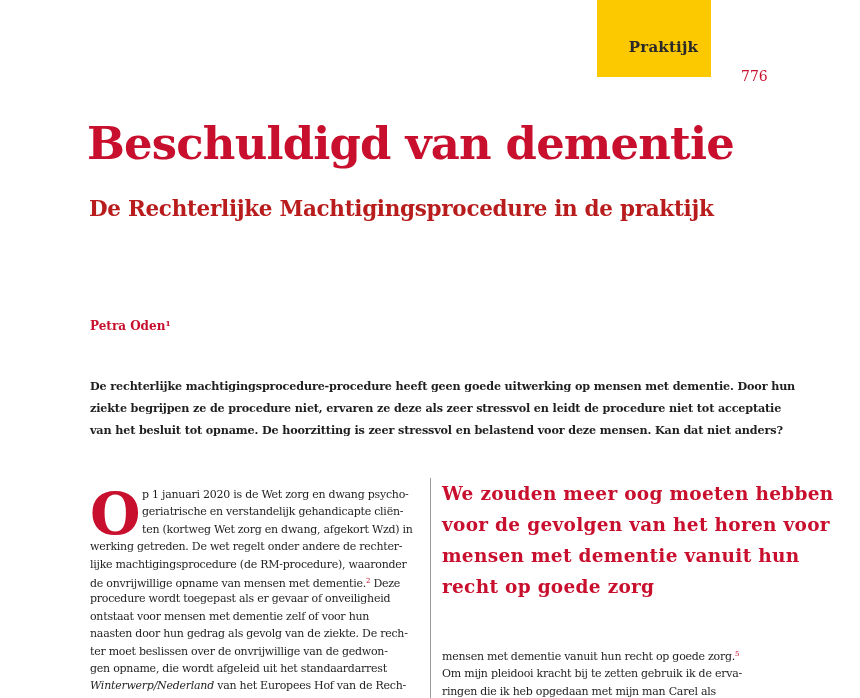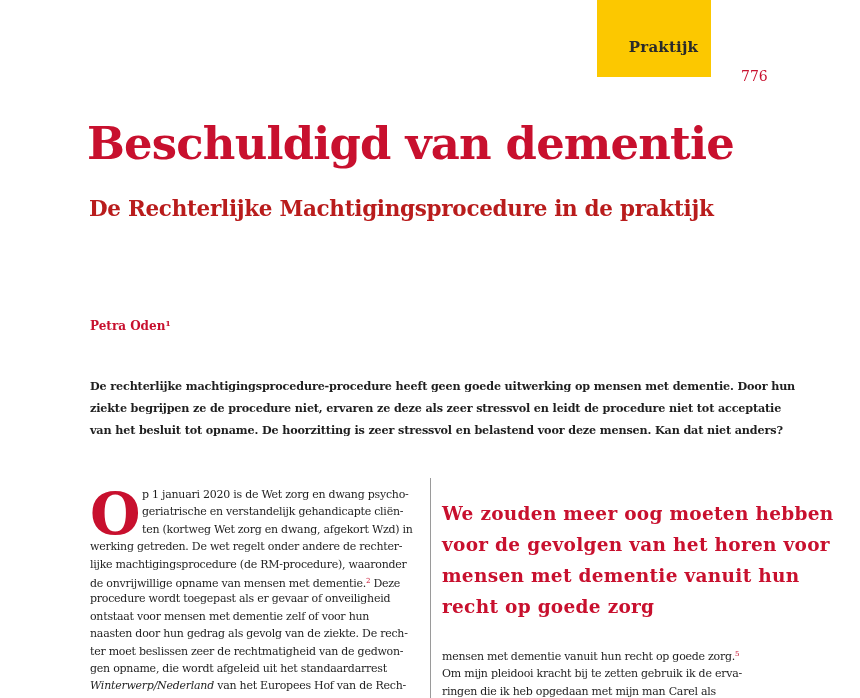--- a/index.html
+++ b/index.html
@@ -72,21 +72,21 @@
     }
     .fn { color: #c8102e; font-size: 7px; vertical-align: 4px; }
     em { font-style: italic; }
 
     .rule {
       position: absolute; left: 430px; top: 478px; width: 1px; height: 220px;
       background: #9a9a9a;
     }
 
     .pullquote {
-      position: absolute; left: 442px; top: 498px; width: 400px;
+      position: absolute; left: 442px; top: 478px; width: 400px;
       font-family: "DejaVu Serif", serif; font-weight: bold;
       font-size: 18.5px; line-height: 31px; color: #c8102e;
       letter-spacing: 0.3px;
     }
     .pullquote div { white-space: nowrap; }
 
     .col-right {
       position: absolute; left: 442px; top: 646px; width: 340px;
       font-family: "DejaVu Serif", serif;
       font-size: 11px; line-height: 17.4px; color: #1f1f1f;
@@ -121,21 +121,21 @@
     <span class="dropcap">O</span>
     <div class="line indent">p 1 januari 2020 is de Wet zorg en dwang psycho-</div>
     <div class="line indent">geriatrische en verstandelijk gehandicapte cliën-</div>
     <div class="line indent">ten (kortweg Wet zorg en dwang, afgekort Wzd) in</div>
     <div class="line">werking getreden. De wet regelt onder andere de rechter-</div>
     <div class="line">lijke machtigingsprocedure (de RM-procedure), waaronder</div>
     <div class="line"><span>de onvrijwillige opname van mensen met dementie.</span><sup class="fn">2</sup><span> Deze</span></div>
     <div class="line">procedure wordt toegepast als er gevaar of onveiligheid</div>
     <div class="line">ontstaat voor mensen met dementie zelf of voor hun</div>
     <div class="line">naasten door hun gedrag als gevolg van de ziekte. De rech-</div>
-    <div class="line">ter moet beslissen zeer de rechtmatigheid van de gedwon-</div>
+    <div class="line">ter moet beslissen over de onvrijwillige van de gedwon-</div>
     <div class="line">gen opname, die wordt afgeleid uit het standaardarrest</div>
     <div class="line"><em>Winterwerp/Nederland</em> <span>van het Europees Hof van de Rech-</span></div>
     <div class="line"> </div>
   </div>
 
   <div class="rule"></div>
 
   <div class="pullquote">
     <div>We zouden meer oog moeten hebben</div>
     <div>voor de gevolgen van het horen voor</div>

